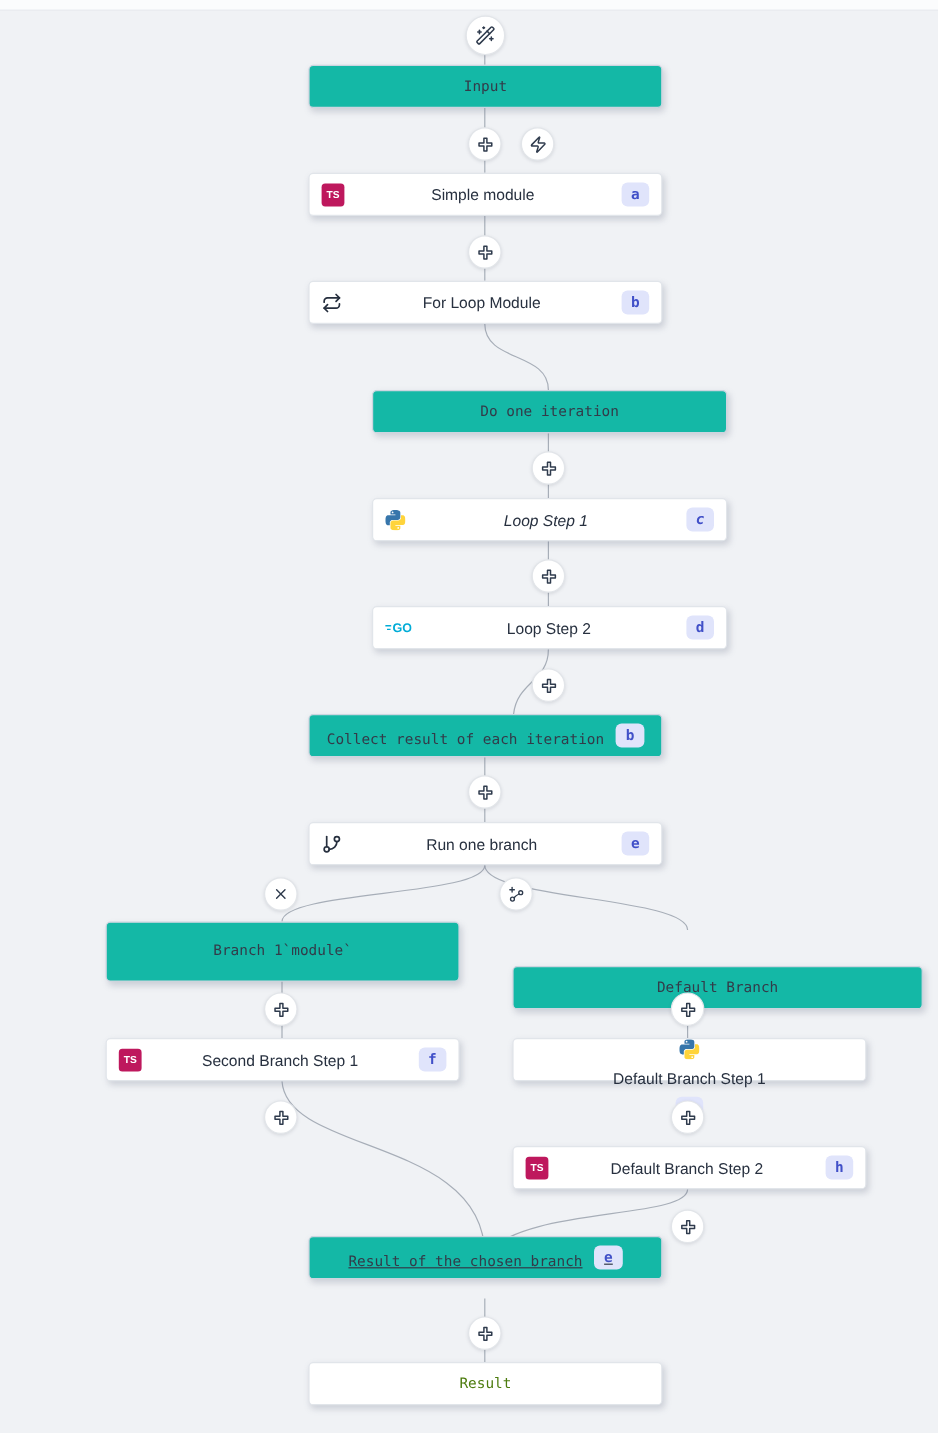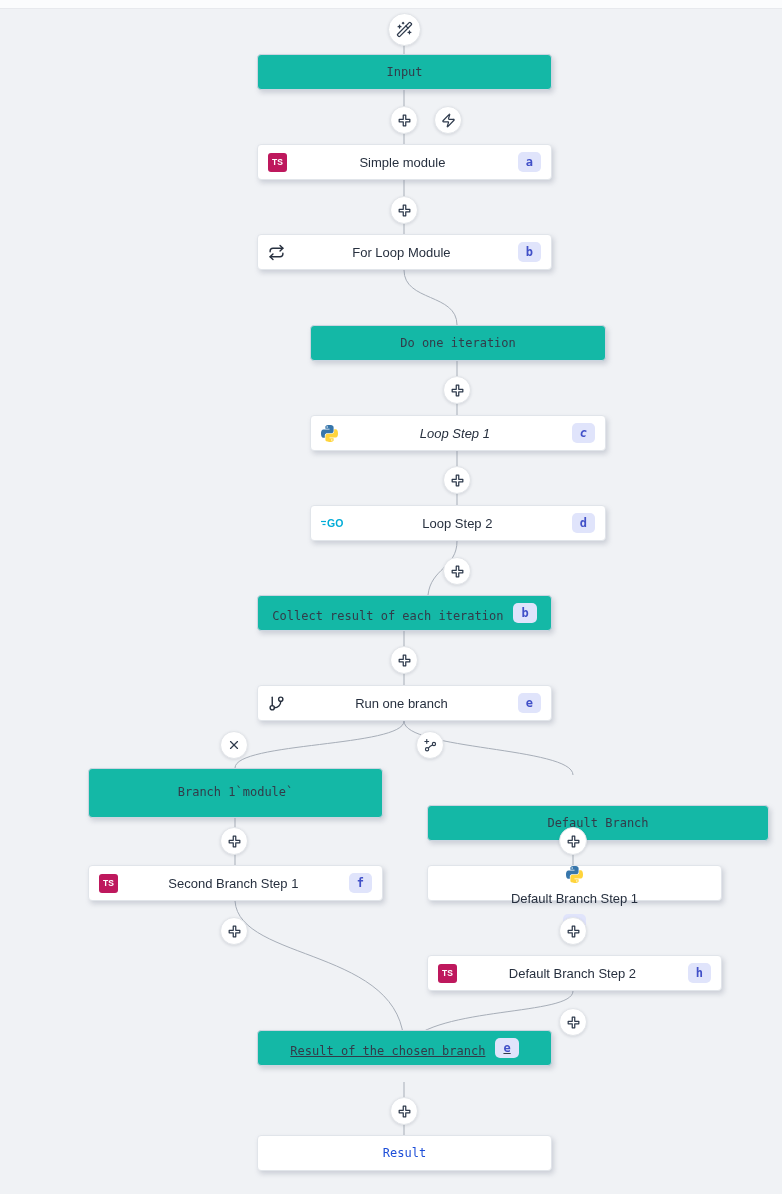--- a/index.html
+++ b/index.html
@@ -322,15 +322,15 @@
     <span class="badge">e</span>
   </span>
 </div>
 
 <div class="circle-btn" style="left:390px;top:1097px;">
   <svg width="15" height="15">
       <use href="#ic-plus"></use>
     </svg>
 </div>
 
-<div class="node module" style="left:257px;top:1135px;width:295px;height:36px;justify-content:center;font-family:'DejaVu Sans Mono',monospace;font-size:12px;color:#1d4ed8;">
+<div class="node module" style="left:257px;top:1135px;width:295px;height:36px;justify-content:center;font-family:'DejaVu Sans Mono',monospace;font-size:12px;color:#4d7c0f;">
   <span>Result</span>
 </div>
 
 </body></html>

